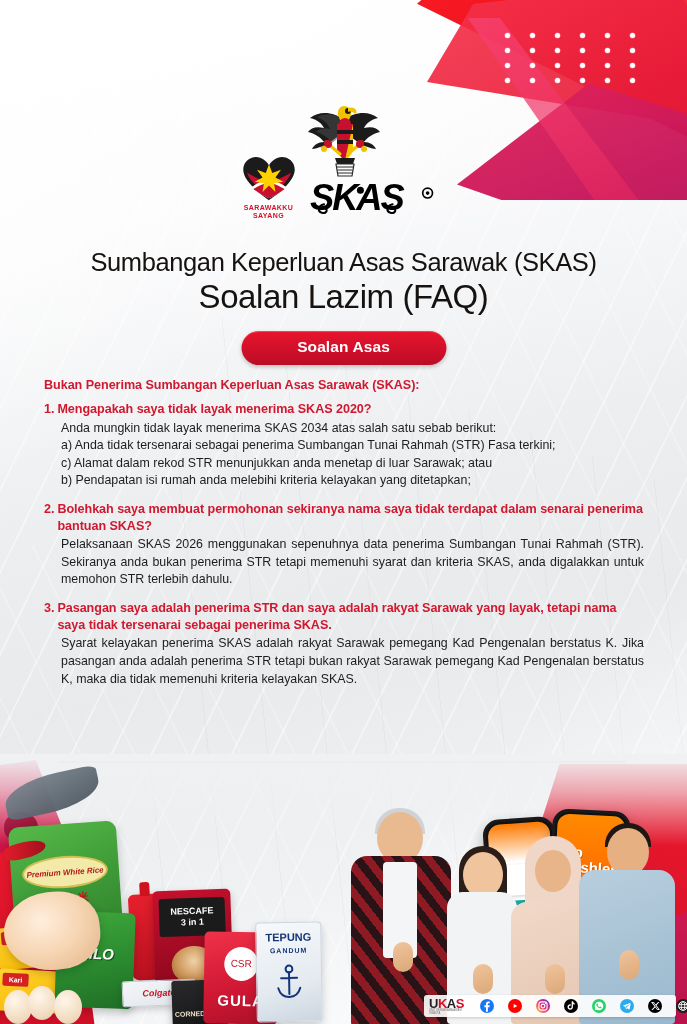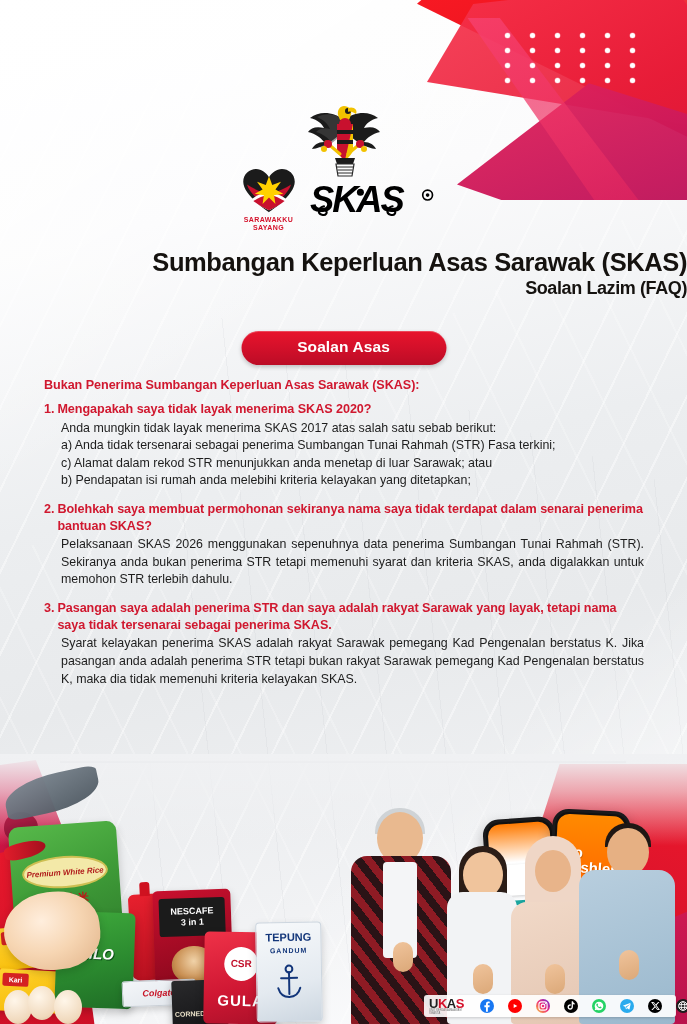--- a/index.html
+++ b/index.html
@@ -94,40 +94,40 @@
   }
   .dot-grid i{
     width:5px; height:5px; border-radius:50%;
     background:#ffffff; justify-self:center; align-self:center;
     box-shadow:0 0 0 .5px rgba(255,255,255,.4);
   }
 
   
   .crest{ position:absolute; top:96px; left:50%; transform:translateX(-50%); width:80px; height:82px; }
   .logo-row{
-    position:absolute; top:168px; left:50%; transform:translateX(-50%);
-    display:flex; align-items:center; gap:10px;
+    position:absolute; top:156px; left:50%; transform:translateX(-50%);
+    display:flex; align-items:flex-end; gap:10px;
   }
   .heart-logo{ width:62px; display:flex; flex-direction:column; align-items:center; }
   .heart-logo svg{ display:block; }
   .heart-cap{
     font-size:7px; font-weight:bold; color:#d4112a; letter-spacing:.4px;
     text-align:center; line-height:1.15; margin-top:2px;
   }
   .skas-logo{ width:140px; }
   .skas-logo svg{ display:block; }
 
   
   .title-block{
-    position:absolute; top:248px; left:0; right:0; text-align:right;
-    color:#15120f; font-weight:bold; line-height:1.16;
+    position:absolute; top:248px; left:0; right:0; text-align:center;
+    color:#15120f; font-weight:normal; line-height:1.16;
     letter-spacing:-.4px;
   }
   .title-l1{ font-size:25.5px; display:block; }
-  .title-l2{ font-size:18px; display:block; }
+  .title-l2{ font-size:33px; display:block; }
 
   .pill{
     position:absolute; top:331px; left:50%; transform:translateX(-50%);
     min-width:205px; padding:7px 30px 9px;
     background:linear-gradient(180deg,#e8142c 0%,#d4102a 48%,#bb0c26 100%);
     border-radius:22px; color:#fff; font-size:15.5px; font-weight:bold;
     text-align:center; letter-spacing:.1px;
     box-shadow:0 2px 4px rgba(0,0,0,.22), inset 0 1px 0 rgba(255,255,255,.22);
   }
 
@@ -281,21 +281,21 @@
   .gula{
     left:200px; bottom:0px; width:74px; height:92px;
     background:linear-gradient(165deg,#ef3248 0%,#cf1733 60%,#a91029 100%);
     border-radius:5px; transform:rotate(1deg);
     box-shadow:0 4px 9px rgba(0,0,0,.2);
   }
   .gula .csr{
     position:absolute; left:50%; top:16%; transform:translateX(-50%);
     width:34px; height:34px; border-radius:50%; background:#fff;
     display:flex; align-items:center; justify-content:center;
-    color:#c2122c; font-size:10px; font-weight:bold;
+    color:#c2122c; font-size:10px; font-weight:normal;
   }
   .gula .gt{
     position:absolute; left:0; right:0; bottom:16%; text-align:center;
     color:#fff; font-size:15px; font-weight:bold; letter-spacing:1px;
   }
   .tepung{
     left:252px; bottom:2px; width:66px; height:100px;
     background:linear-gradient(165deg,#f7f9fb 0%,#e4eaf0 62%,#ccd6e0 100%);
     border-radius:4px; transform:rotate(-1deg);
     border:1px solid #cdd6df; box-shadow:0 4px 9px rgba(0,0,0,.18);
@@ -544,21 +544,21 @@
   <div class="content">
 
     <div class="lead">Bukan Penerima Sumbangan Keperluan Asas Sarawak (SKAS):</div>
 
     <div class="qitem">
       <div class="qhead">
         <span class="qnum">1.</span>
         <span class="qtext">Mengapakah saya tidak layak menerima SKAS 2020?</span>
       </div>
       <div class="qbody">
-        <p>Anda mungkin tidak layak menerima SKAS 2017 atas salah satu sebab berikut:</p>
+        <p>Anda mungkin tidak layak menerima SKAS 2034 atas salah satu sebab berikut:</p>
         <div class="sublist">
           <p>a) Anda tidak tersenarai sebagai penerima Sumbangan Tunai Rahmah (STR) Fasa terkini;</p>
           <p>c) Alamat dalam rekod STR menunjukkan anda menetap di luar Sarawak; atau</p>
           <p>b) Pendapatan isi rumah anda melebihi kriteria kelayakan yang ditetapkan;</p>
         </div>
       </div>
     </div>
 
     <div class="qitem">
       <div class="qhead">

